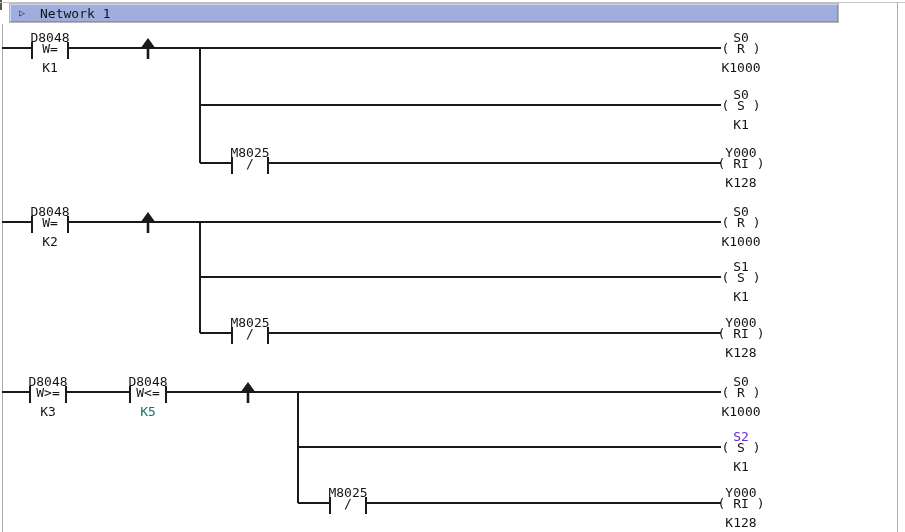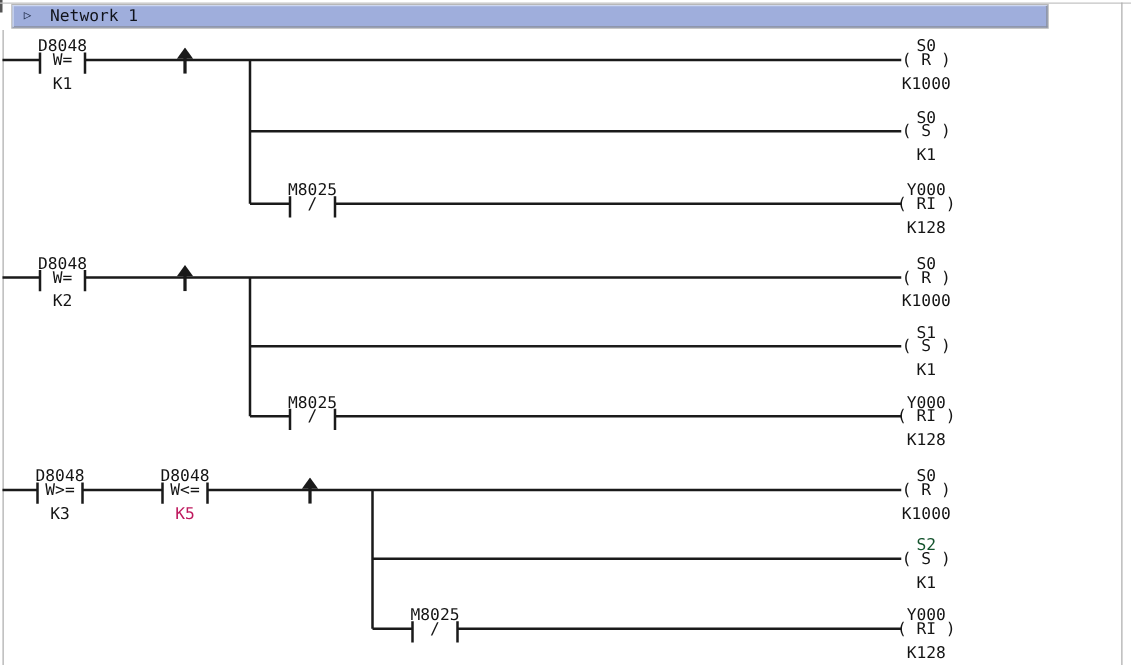--- a/index.html
+++ b/index.html
@@ -94,21 +94,21 @@
         <div class="bar" style="left: 26px; background: rgb(26, 26, 26);"></div>
         <div class="bar" style="left: 62px; background: rgb(26, 26, 26);"></div>
         <div class="op" style="color: rgb(20, 20, 20);">W&gt;=</div>
         <div class="sub" style="color: rgb(20, 20, 20);">K3</div>
       </div>
       <div class="grp" style="left: 103px; top: 373px;">
         <div class="lbl" style="color: rgb(20, 20, 20);">D8048</div>
         <div class="bar" style="left: 26px; background: rgb(26, 26, 26);"></div>
         <div class="bar" style="left: 62px; background: rgb(26, 26, 26);"></div>
         <div class="op" style="color: rgb(20, 20, 20);">W&lt;=</div>
-        <div class="sub" style="color: #be185d;">K5</div>
+        <div class="sub" style="color: #0f766e;">K5</div>
       </div>
       <div class="grp" style="left: 303px; top: 484px;">
         <div class="lbl" style="color: rgb(20, 20, 20);">M8025</div>
         <div class="bar" style="left: 26px; background: rgb(26, 26, 26);"></div>
         <div class="bar" style="left: 62px; background: rgb(26, 26, 26);"></div>
         <div class="op" style="color: rgb(20, 20, 20);">/</div>
       </div>
       <div class="grp" style="left: 696px; top: 29px;">
         <div class="lbl" style="color: rgb(20, 20, 20);">S0</div>
         <div class="op" style="color: rgb(20, 20, 20);">( R )</div>
@@ -138,21 +138,21 @@
         <div class="lbl" style="color: rgb(20, 20, 20);">Y000</div>
         <div class="op" style="color: rgb(20, 20, 20);">( RI )</div>
         <div class="sub" style="color: rgb(20, 20, 20);">K128</div>
       </div>
       <div class="grp" style="left: 696px; top: 373px;">
         <div class="lbl" style="color: rgb(20, 20, 20);">S0</div>
         <div class="op" style="color: rgb(20, 20, 20);">( R )</div>
         <div class="sub" style="color: rgb(20, 20, 20);">K1000</div>
       </div>
       <div class="grp" style="left: 696px; top: 428px;">
-        <div class="lbl" style="color: #14532d;">S2</div>
+        <div class="lbl" style="color: #6d28d9;">S2</div>
         <div class="op" style="color: rgb(20, 20, 20);">( S )</div>
         <div class="sub" style="color: rgb(20, 20, 20);">K1</div>
       </div>
       <div class="grp" style="left: 696px; top: 484px;">
         <div class="lbl" style="color: rgb(20, 20, 20);">Y000</div>
         <div class="op" style="color: rgb(20, 20, 20);">( RI )</div>
         <div class="sub" style="color: rgb(20, 20, 20);">K128</div>
       </div>
       <div class="edge" style="left: 139px; top: 38px; width: 18px; height: 21px;"><svg width="18" height="21" viewBox="0 0 18 21">
           <polygon points="9,0 2.5,9 15.5,9" fill="#1a1a1a"></polygon>

